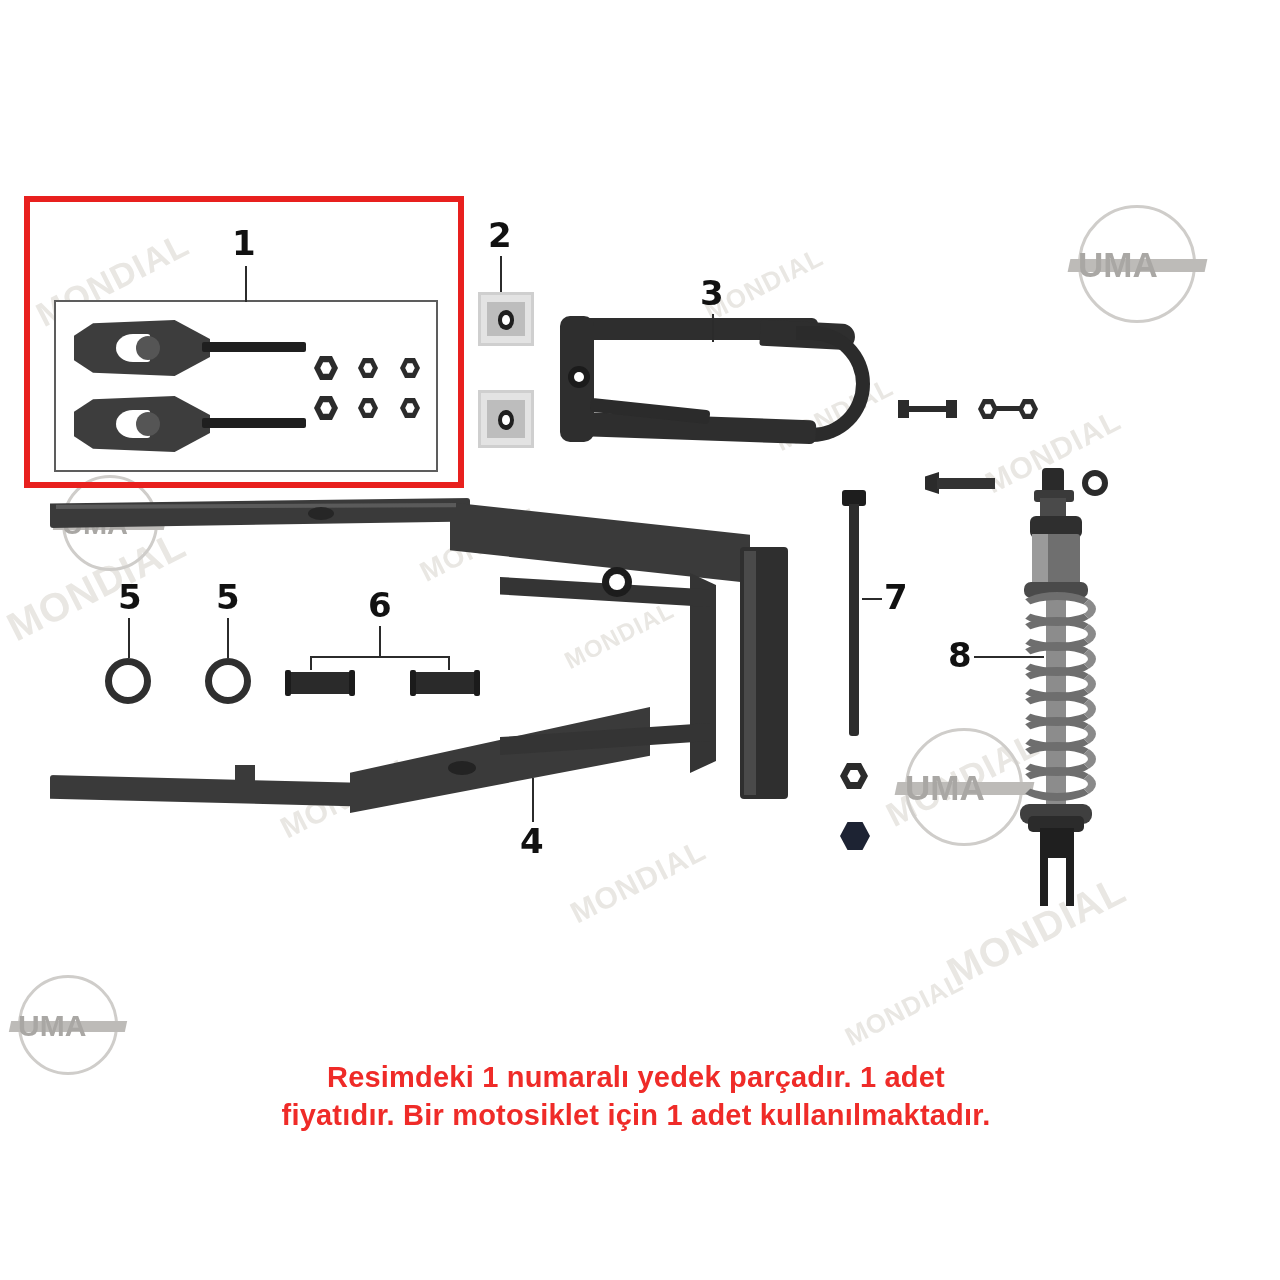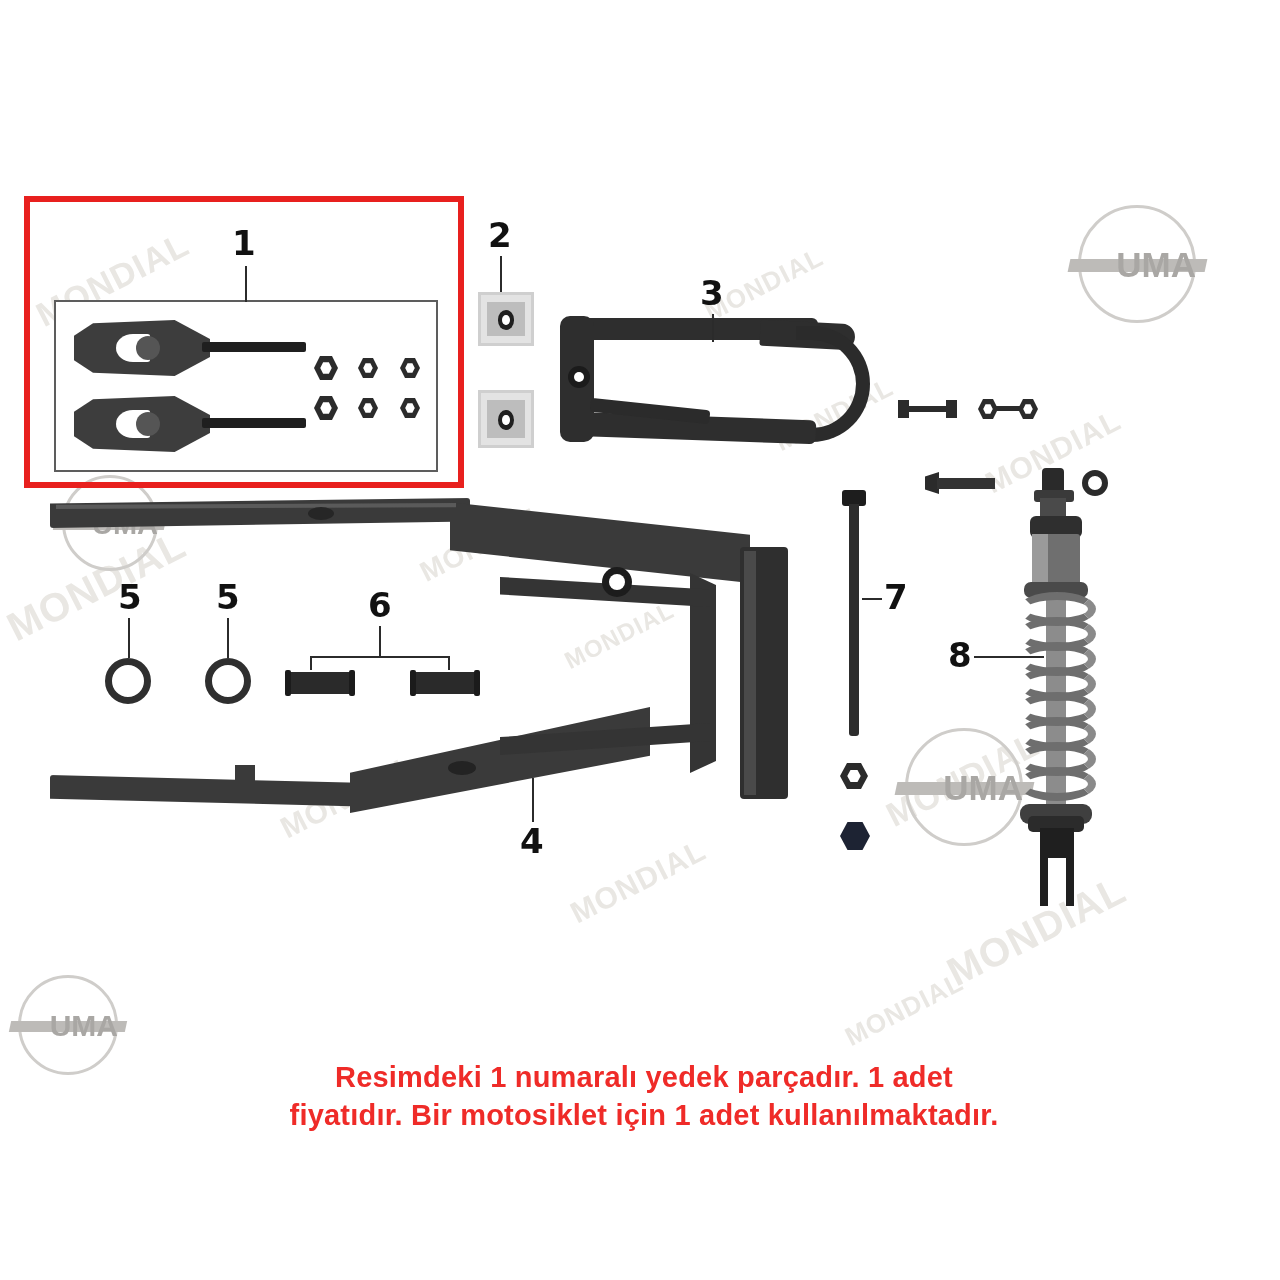--- a/index.html
+++ b/index.html
@@ -9,21 +9,21 @@
 
   
   .wm-text{position:absolute;color:#e9e7e3;font-weight:bold;letter-spacing:1px;
            font-family:"Liberation Sans",sans-serif;white-space:nowrap;
            transform-origin:left top;user-select:none;}
   .wm-logo{position:absolute;}
   .wm-logo .ring{position:absolute;left:0;top:0;border:3px solid #cfcdca;border-radius:50%;
                  width:100%;height:100%;box-sizing:border-box;}
   .wm-logo .bar{position:absolute;left:-8%;top:46%;width:116%;height:11%;
                 background:#bdbbb8;transform:skewX(-12deg);}
-  .wm-logo .txt{position:absolute;left:0;top:34%;width:100%;text-align:right;
+  .wm-logo .txt{position:absolute;left:0;top:34%;width:100%;text-align:left;
                 font-weight:bold;color:#a9a7a4;font-family:"Liberation Sans",sans-serif;}
 
   
   .num{position:absolute;font-family:"DejaVu Sans",sans-serif;font-weight:bold;
        color:#111;font-size:34px;line-height:1;}
   .leader{position:absolute;background:#2b2b2b;}
   .leader.v{width:2px;}
   .leader.h{height:2px;}
 
   
@@ -321,18 +321,18 @@
 
   <div class="num" style="left:368px;top:588px;">6</div>
   <div class="leader v" style="left:379px;top:626px;height:30px;"></div>
 
   <div class="num" style="left:884px;top:580px;">7</div>
   <div class="leader h" style="left:862px;top:598px;width:20px;"></div>
 
   <div class="num" style="left:948px;top:638px;">8</div>
   <div class="leader h" style="left:974px;top:656px;width:70px;"></div>
 
-  <div id="caption" style="left:144px;top:1058px;width:1000px;">
+  <div id="caption" style="left:136px;top:1058px;width:1000px;">
     <div>Resimdeki 1 numaralı yedek parçadır. 1 adet</div>
     <div>fiyatıdır. Bir motosiklet için 1 adet kullanılmaktadır.</div>
   </div>
 
 </div>
 
 </body></html>

